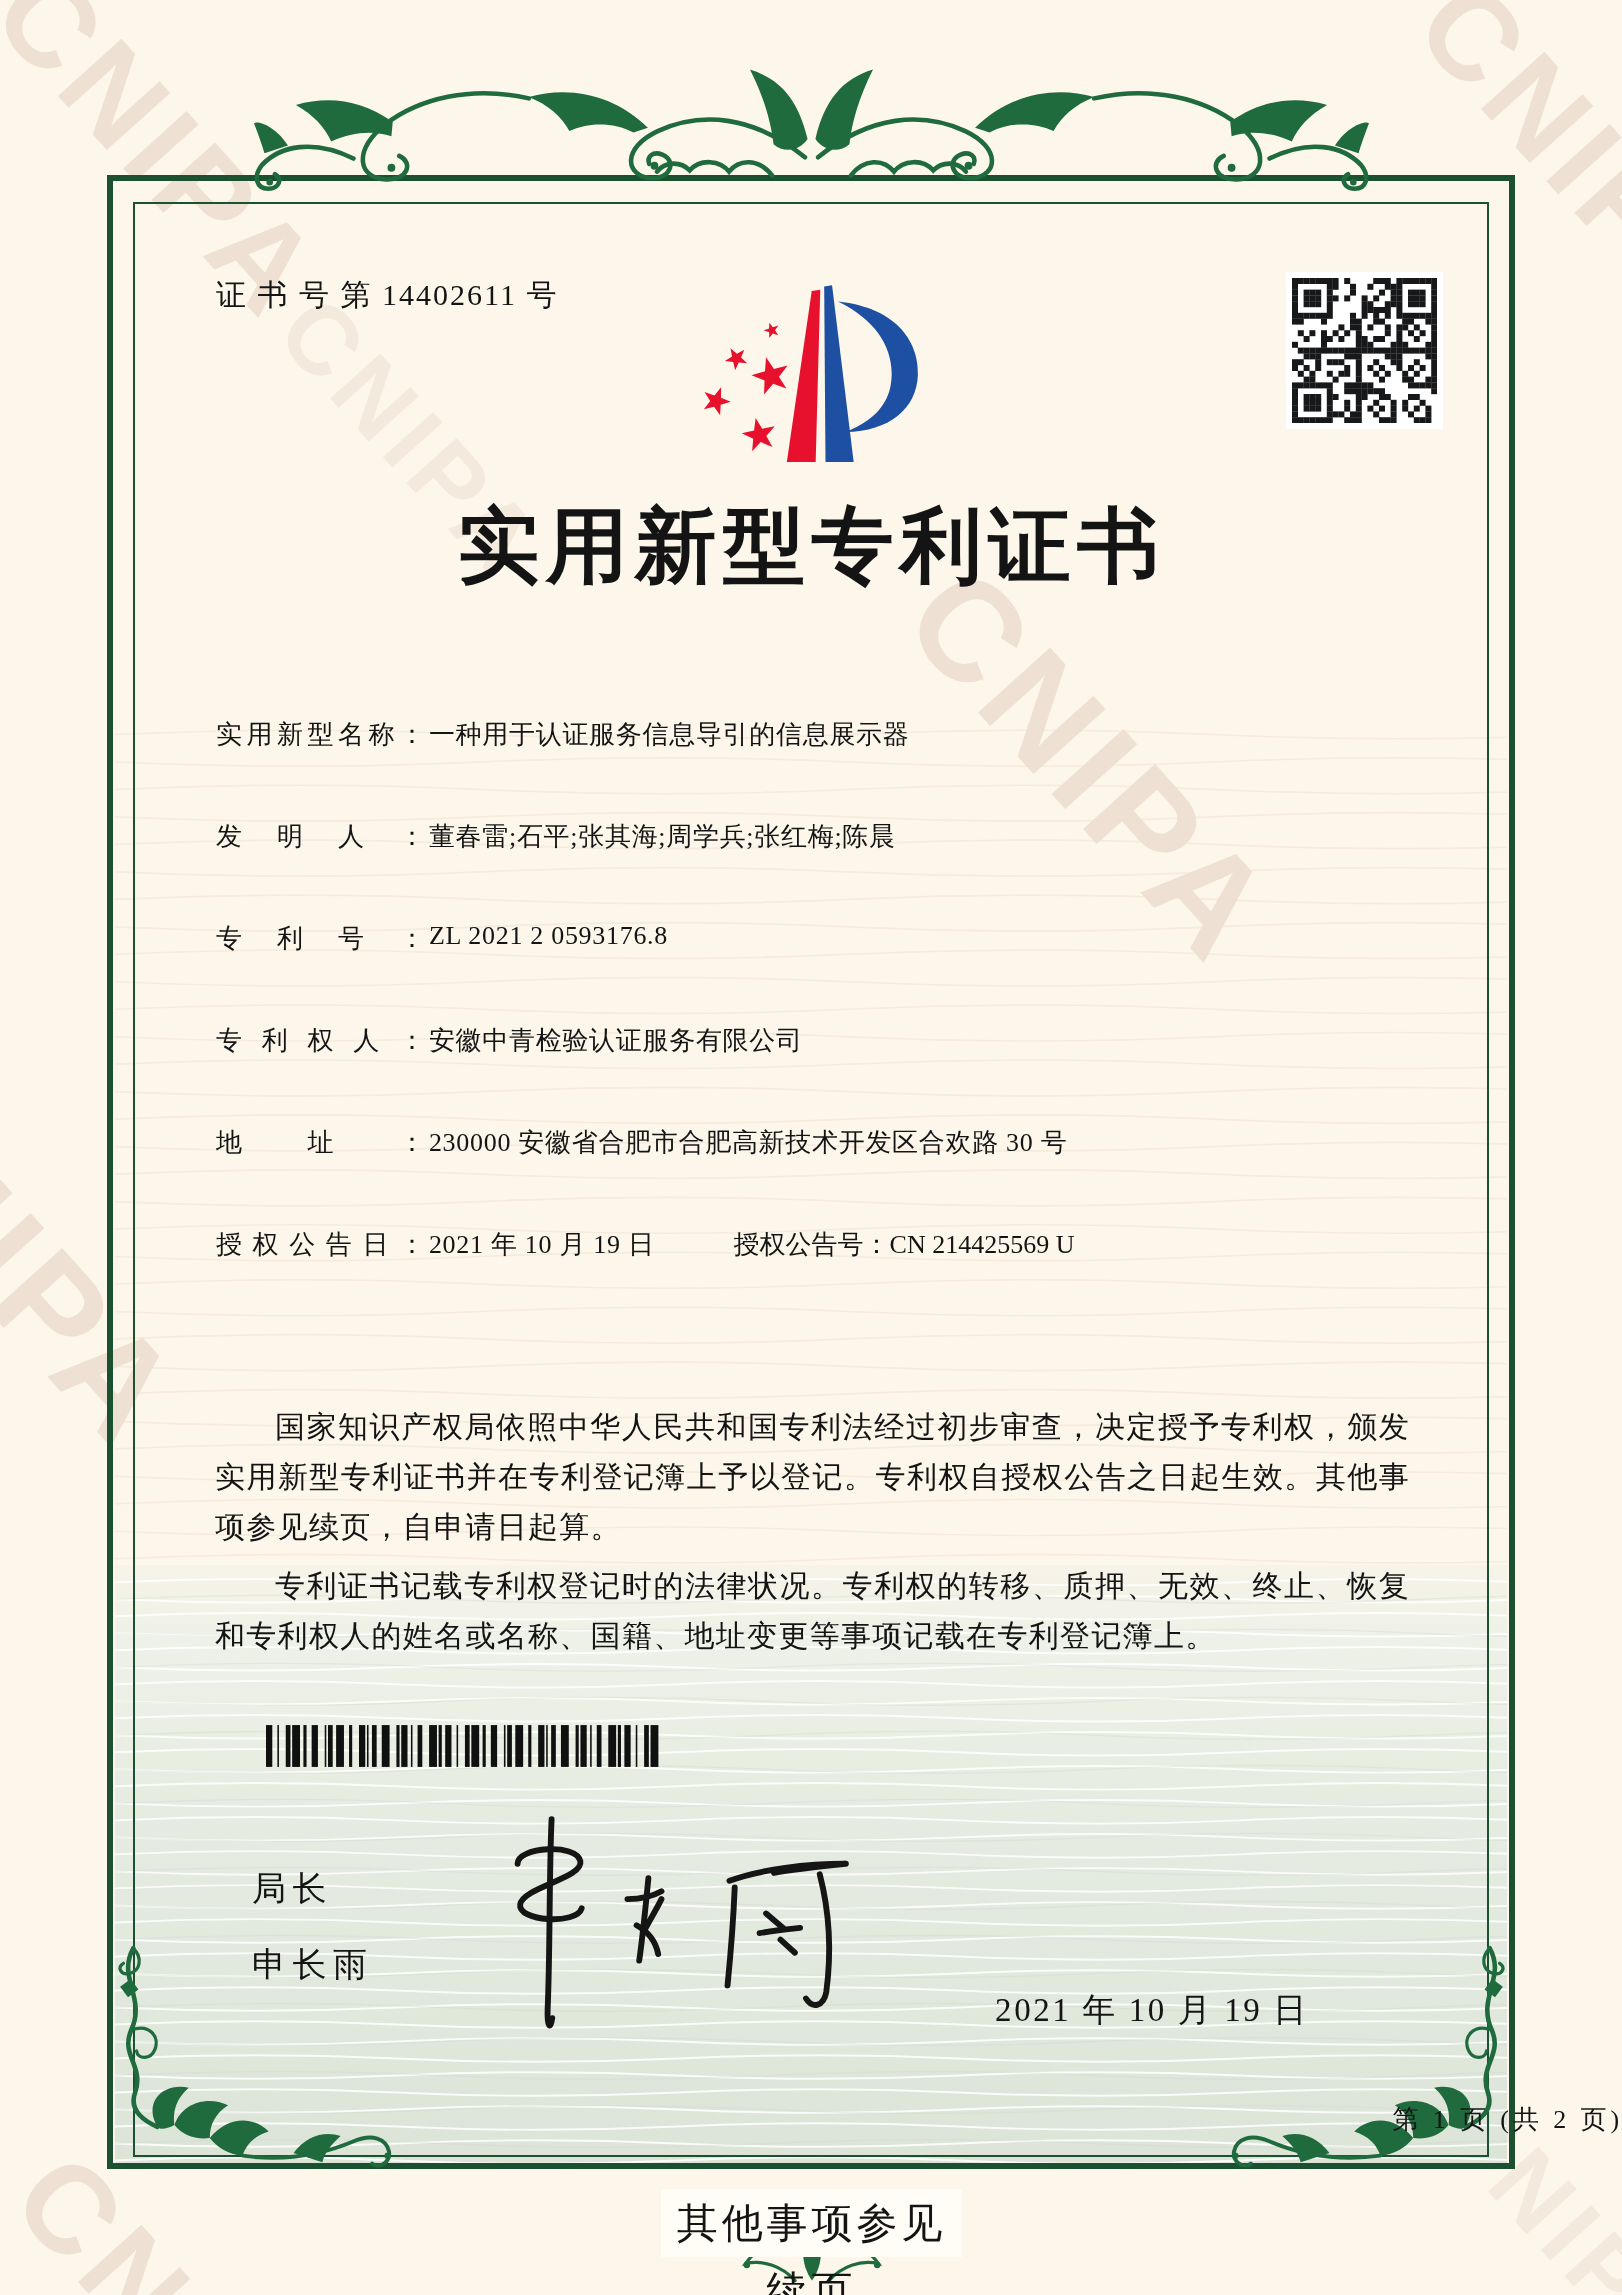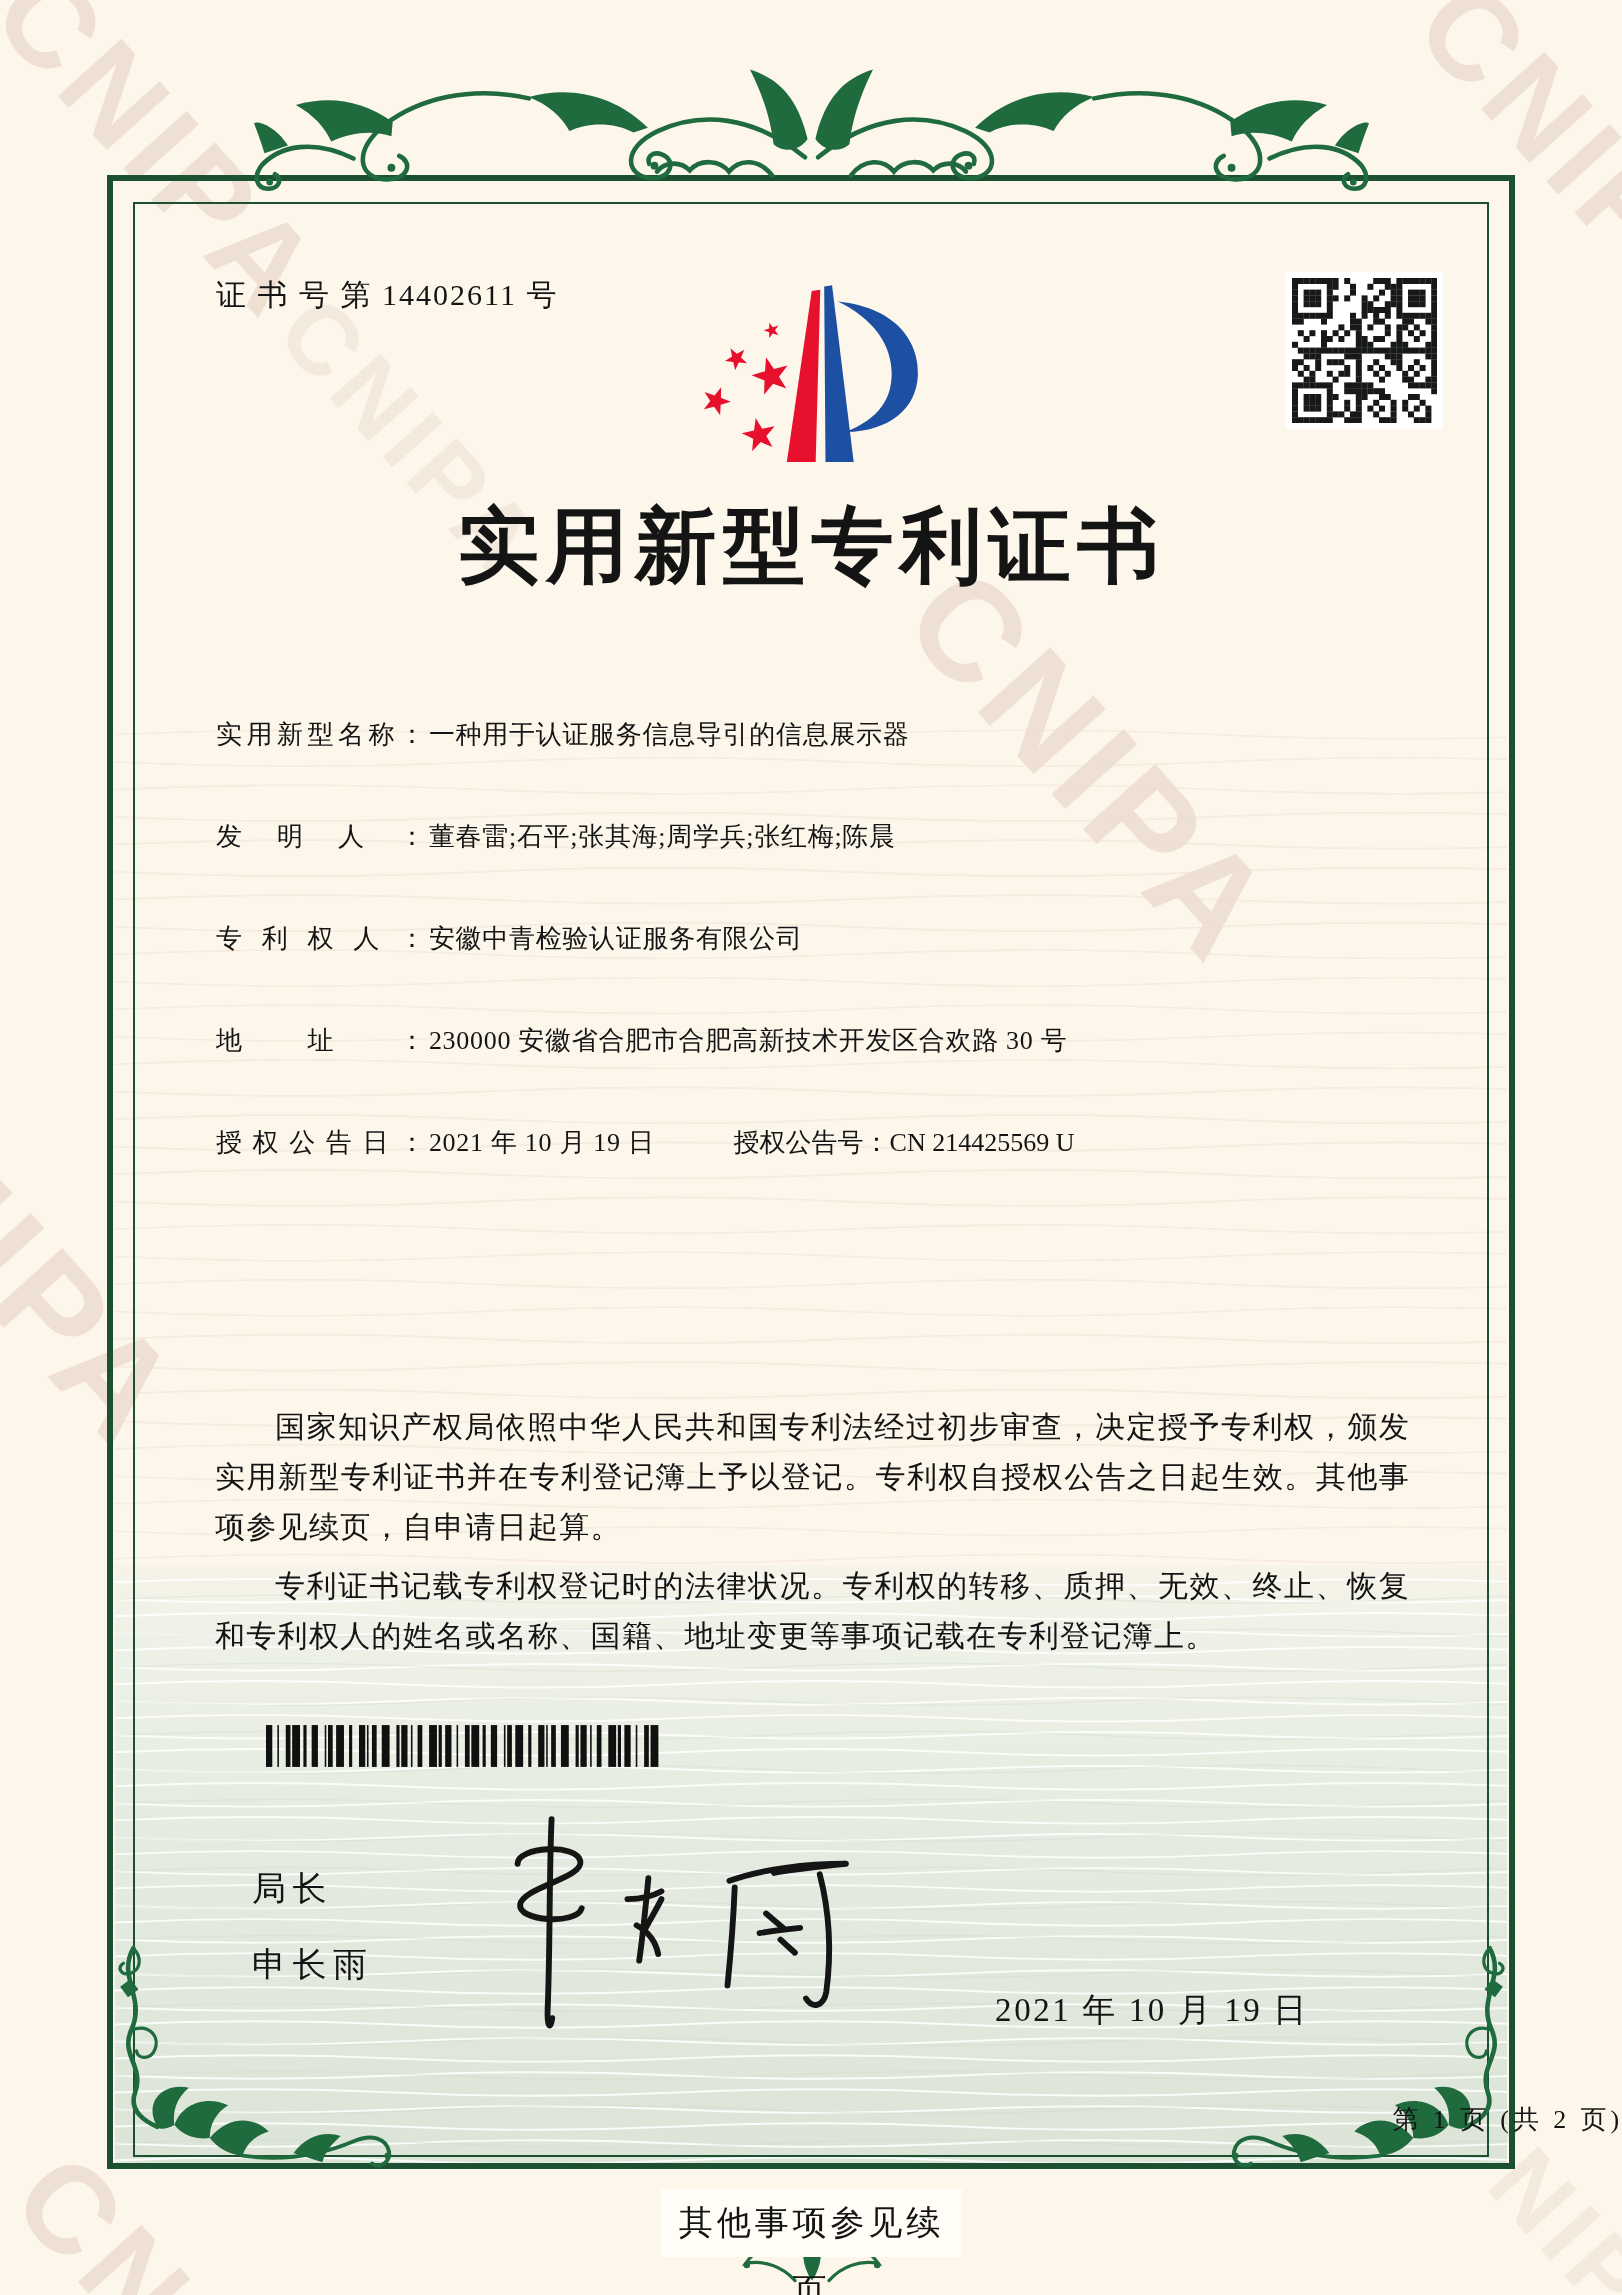--- a/index.html
+++ b/index.html
@@ -41,21 +41,21 @@
   .barcode{position:absolute;left:266px;top:1725px;}
   
   .sig-title{position:absolute;left:252px;top:1866px;font-family:"Liberation Sans","DejaVu Sans",sans-serif;
              font-size:34px;letter-spacing:6.5px;}
   .sig-name{position:absolute;left:252px;top:1942px;font-family:Liberation Serif, serif;
             font-size:34px;letter-spacing:6.5px;}
   .sig-script{position:absolute;left:452px;top:1801px;}
   .grant-date{position:absolute;left:949px;top:1988px;width:406px;text-align:center;font-size:33px;letter-spacing:2.6px;}
   .page-num{position:absolute;left:0;top:2102px;width:1623px;text-align:right;font-size:26px;letter-spacing:3.9px;}
   .cont-note{position:absolute;left:661px;top:2189px;width:301px;height:68px;background:#fffdf6;
-             text-align:center;line-height:68px;font-size:34px;letter-spacing:3.9px;}
+             text-align:center;line-height:68px;font-size:41px;letter-spacing:3.9px;}
 </style>
 </head>
 <body>
 
 <div class="page">
 
   <div class="wm" style="left:72px;top:-59px;">CNIPA</div>
   <div class="wm" style="left:1495px;top:-46px;">CNIPA</div>
   <div class="wm soft" style="left:340px;top:275px;">CNIPA</div>
   <div class="wm big" style="left:995px;top:537px;">CNIPA</div>
@@ -551,20 +551,23 @@
   <div class="title">实用新型专利证书</div>
 
   <div class="fields">
     <div class="frow">
       <span class="flabel">实用新型名称：</span><span class="fvalue">一种用于认证服务信息导引的信息展示器</span>
     </div>
     <div class="frow">
       <span class="flabel">发明人：</span><span class="fvalue">董春雷;石平;张其海;周学兵;张红梅;陈晨</span>
     </div>
     <div class="frow">
+      <span class="flabel">专利号：</span><span class="fvalue">ZL 2021 2 0593176.8</span>
+    </div>
+    <div class="frow">
       <span class="flabel">专利权人：</span><span class="fvalue">安徽中青检验认证服务有限公司</span>
     </div>
     <div class="frow">
       <span class="flabel">地址：</span><span class="fvalue">230000  安徽省合肥市合肥高新技术开发区合欢路 30 号</span>
     </div>
     <div class="frow">
       <span class="flabel">授权公告日：</span><span class="fvalue">2021 年 10 月 19 日</span><span class="grant-right"><span>授权公告号：</span><span>CN 214425569 U</span></span>
     </div>
   </div>
 

